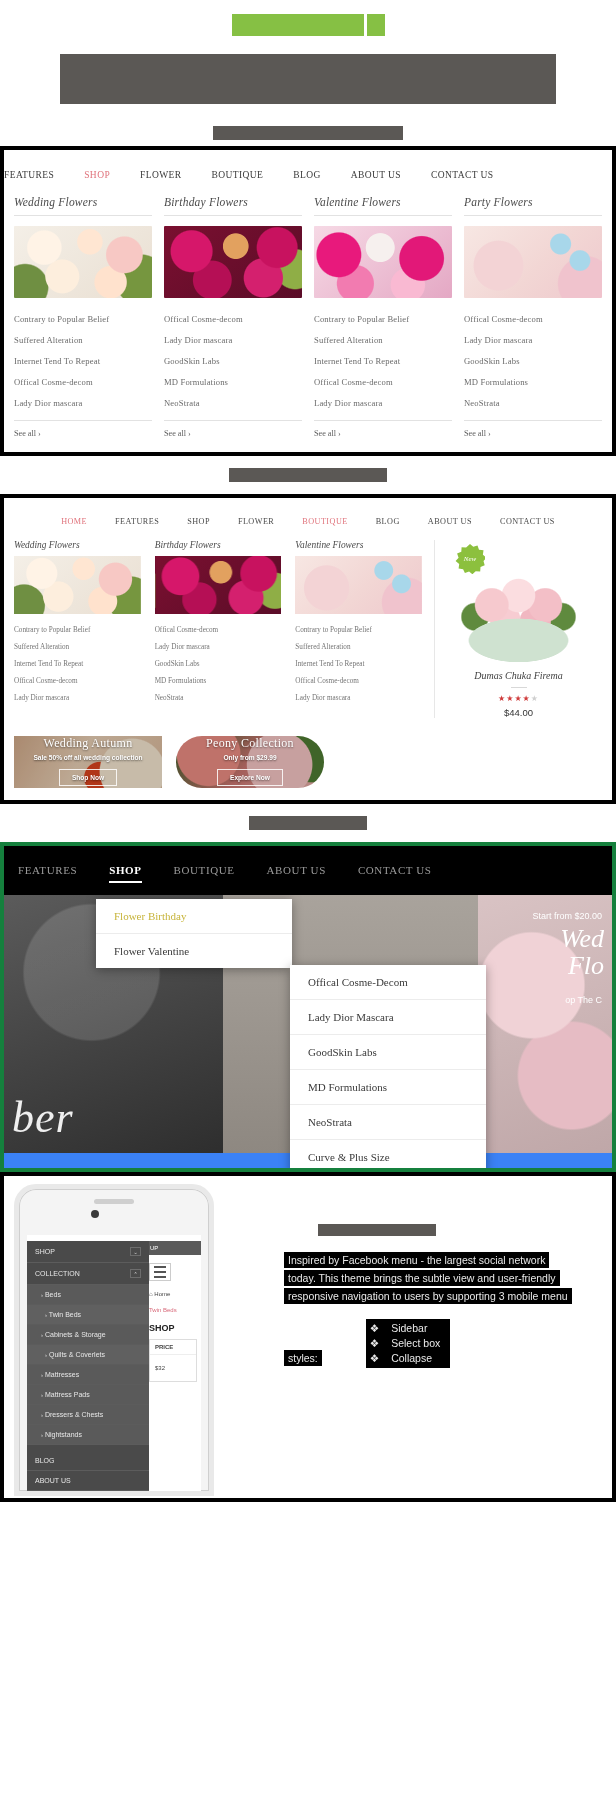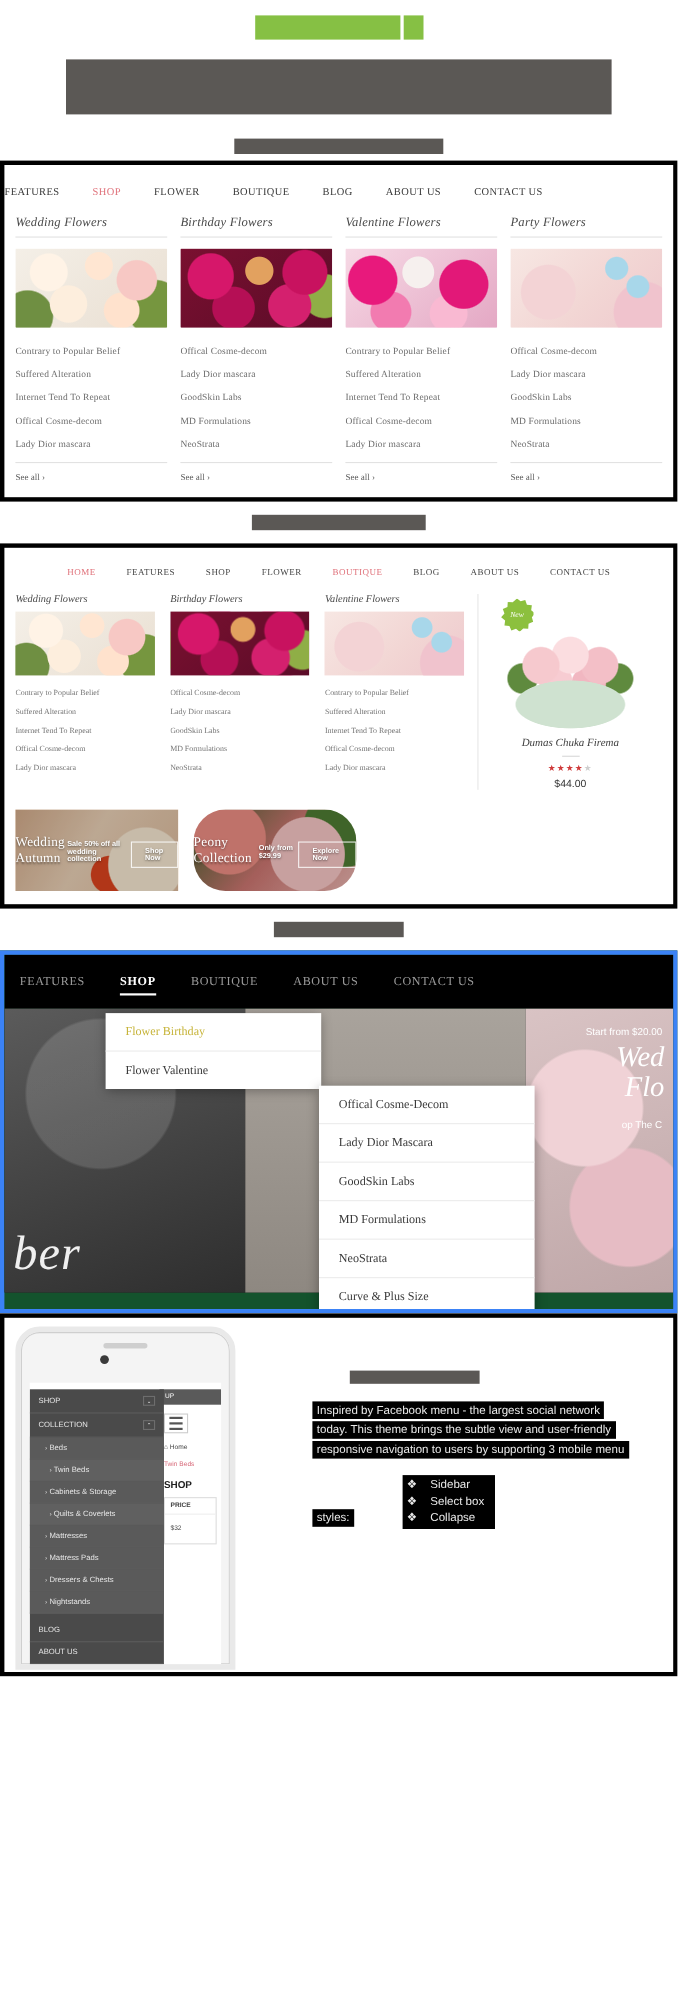--- a/index.html
+++ b/index.html
@@ -170,26 +170,25 @@
     color: #757575;
     margin-bottom: 9px;
     white-space: nowrap;
     overflow: hidden;
   }
 
   .promos { display: flex; gap: 14px; margin-top: 6px; }
   .promo {
     position: relative;
     flex: 1;
-    height: 74px;
+    height: 52px;
     overflow: hidden;
     display: flex;
-    flex-direction: row;
+    flex-direction: column;
     align-items: center;
-    justify-content: center;
   }
   .promo-wedding {
     background-image:
       radial-gradient(circle at 80% 68%, #f3e4cf 0 26%, transparent 27%),
       radial-gradient(circle at 58% 80%, #d8431e 0 16%, transparent 17%),
       linear-gradient(120deg, #cfa888 0%, #e6cdb3 45%, #d9b89a 100%);
   }
   .promo-peony {
     background-image:
       radial-gradient(circle at 22% 35%, #e98c82 0 26%, transparent 27%),
@@ -268,21 +267,21 @@
   .star-on { color: #cf3b3b; }
   .star-off { color: #cfcfcf; }
   .product-price {
     font-family: "Liberation Sans", sans-serif;
     font-size: 9.5px;
     color: #333;
     margin-top: 4px;
   }
 
   
-  .panel-dark { border: 4px solid #3b82f6; background: #14532d; position: relative; height: 330px; overflow: hidden; }
+  .panel-dark { border: 4px solid #15803d; background: #3b82f6; position: relative; height: 330px; overflow: hidden; }
   .navbar3 {
     background: #000;
     padding: 14px 14px 12px;
     white-space: nowrap;
   }
   .navbar3 .nav-item {
     display: inline-block;
     font-family: "Liberation Serif", serif;
     font-size: 11px;
     letter-spacing: .6px;

